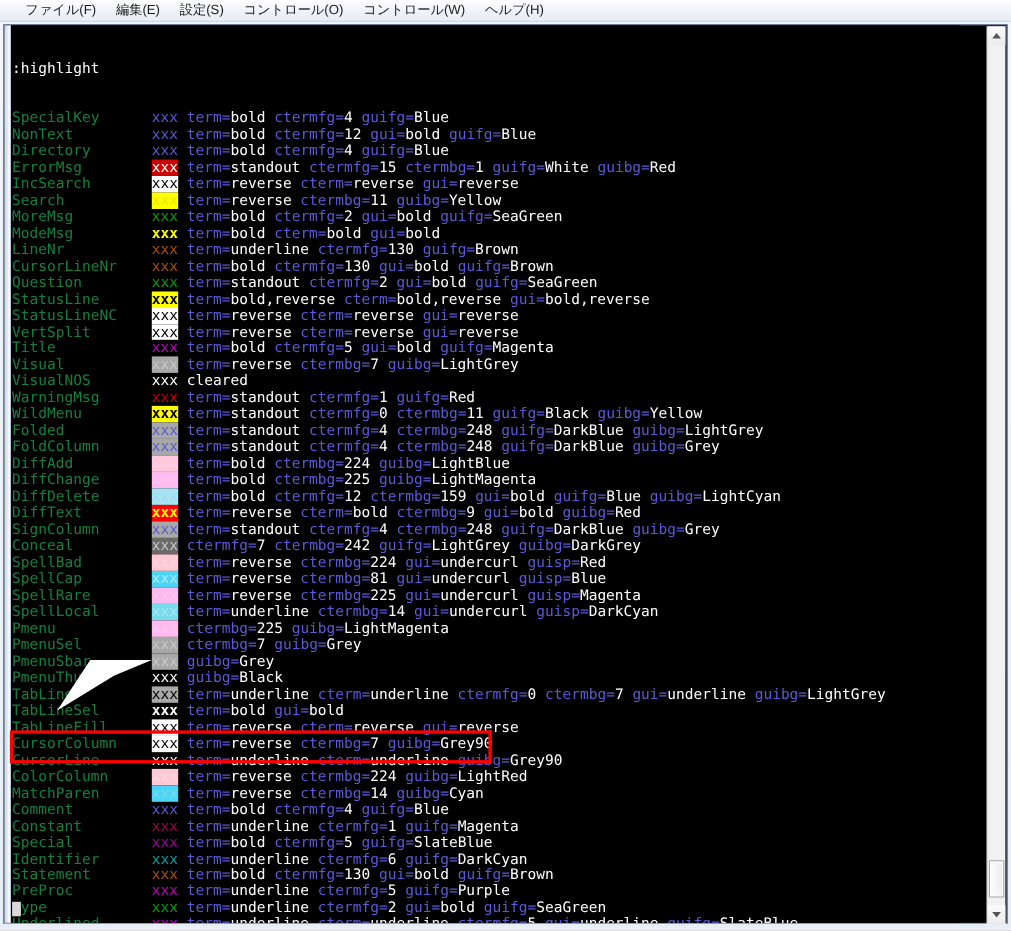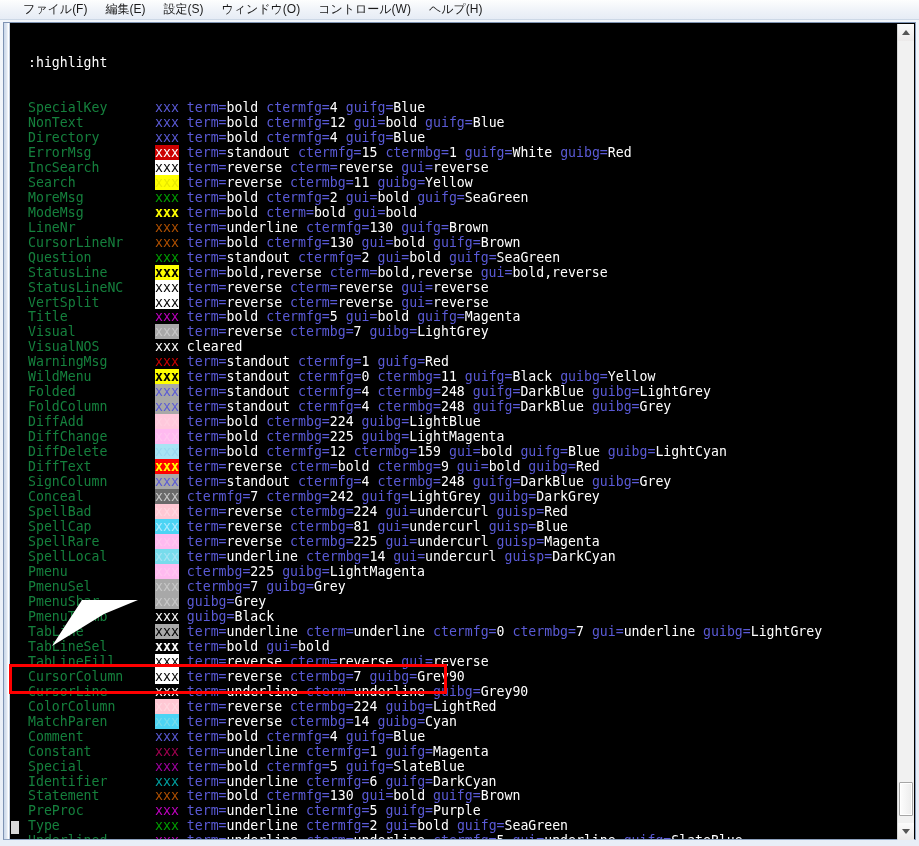--- a/index.html
+++ b/index.html
@@ -171,29 +171,29 @@
 </style>
 </head>
 <body>
 
 <div id="app">
 
   <div id="menubar">
     <div class="menu-item">ファイル(F)</div>
     <div class="menu-item">編集(E)</div>
     <div class="menu-item">設定(S)</div>
-    <div class="menu-item">ウィンドウ(O)</div>
+    <div class="menu-item">コントロール(O)</div>
     <div class="menu-item">コントロール(W)</div>
     <div class="menu-item">ヘルプ(H)</div>
   </div>
 
   <div id="term-frame">
     <div id="term-bevel"></div>
 
-    <div id="screen" style="background: rgb(0, 0, 0); padding-left: 17px;">
+    <div id="screen" style="background: rgb(0, 0, 0);">
       <div class="row"><span class="vl">:highlight</span></div>
       <div id="hl-rows"><div class="row"><span class="nm">SpecialKey    </span><span>  </span><span class="sw" style="color: rgb(90, 90, 214); background: rgb(0, 0, 0);">xxx</span><span> <span class="at">term=</span><span class="vl">bold</span> <span class="at">ctermfg=</span><span class="vl">4</span> <span class="at">guifg=</span><span class="vl">Blue</span></span></div><div class="row"><span class="nm">NonText       </span><span>  </span><span class="sw" style="color: rgb(90, 90, 214); background: rgb(0, 0, 0);">xxx</span><span> <span class="at">term=</span><span class="vl">bold</span> <span class="at">ctermfg=</span><span class="vl">12</span> <span class="at">gui=</span><span class="vl">bold</span> <span class="at">guifg=</span><span class="vl">Blue</span></span></div><div class="row"><span class="nm">Directory     </span><span>  </span><span class="sw" style="color: rgb(90, 90, 214); background: rgb(0, 0, 0);">xxx</span><span> <span class="at">term=</span><span class="vl">bold</span> <span class="at">ctermfg=</span><span class="vl">4</span> <span class="at">guifg=</span><span class="vl">Blue</span></span></div><div class="row"><span class="nm">ErrorMsg      </span><span>  </span><span class="sw" style="color: rgb(255, 255, 255); background: rgb(204, 0, 0);">xxx</span><span> <span class="at">term=</span><span class="vl">standout</span> <span class="at">ctermfg=</span><span class="vl">15</span> <span class="at">ctermbg=</span><span class="vl">1</span> <span class="at">guifg=</span><span class="vl">White</span> <span class="at">guibg=</span><span class="vl">Red</span></span></div><div class="row"><span class="nm">IncSearch     </span><span>  </span><span class="sw" style="color: rgb(0, 0, 0); background: rgb(255, 255, 255);">xxx</span><span> <span class="at">term=</span><span class="vl">reverse</span> <span class="at">cterm=</span><span class="vl">reverse</span> <span class="at">gui=</span><span class="vl">reverse</span></span></div><div class="row"><span class="nm">Search        </span><span>  </span><span class="sw" style="color: rgb(232, 232, 0); background: rgb(255, 255, 0);">xxx</span><span> <span class="at">term=</span><span class="vl">reverse</span> <span class="at">ctermbg=</span><span class="vl">11</span> <span class="at">guibg=</span><span class="vl">Yellow</span></span></div><div class="row"><span class="nm">MoreMsg       </span><span>  </span><span class="sw" style="color: rgb(0, 160, 0); background: rgb(0, 0, 0);">xxx</span><span> <span class="at">term=</span><span class="vl">bold</span> <span class="at">ctermfg=</span><span class="vl">2</span> <span class="at">gui=</span><span class="vl">bold</span> <span class="at">guifg=</span><span class="vl">SeaGreen</span></span></div><div class="row"><span class="nm">ModeMsg       </span><span>  </span><span class="sw" style="color: rgb(255, 255, 0); background: rgb(0, 0, 0); font-weight: bold;">xxx</span><span> <span class="at">term=</span><span class="vl">bold</span> <span class="at">cterm=</span><span class="vl">bold</span> <span class="at">gui=</span><span class="vl">bold</span></span></div><div class="row"><span class="nm">LineNr        </span><span>  </span><span class="sw" style="color: rgb(176, 80, 0); background: rgb(0, 0, 0);">xxx</span><span> <span class="at">term=</span><span class="vl">underline</span> <span class="at">ctermfg=</span><span class="vl">130</span> <span class="at">guifg=</span><span class="vl">Brown</span></span></div><div class="row"><span class="nm">CursorLineNr  </span><span>  </span><span class="sw" style="color: rgb(176, 80, 0); background: rgb(0, 0, 0);">xxx</span><span> <span class="at">term=</span><span class="vl">bold</span> <span class="at">ctermfg=</span><span class="vl">130</span> <span class="at">gui=</span><span class="vl">bold</span> <span class="at">guifg=</span><span class="vl">Brown</span></span></div><div class="row"><span class="nm">Question      </span><span>  </span><span class="sw" style="color: rgb(0, 160, 0); background: rgb(0, 0, 0);">xxx</span><span> <span class="at">term=</span><span class="vl">standout</span> <span class="at">ctermfg=</span><span class="vl">2</span> <span class="at">gui=</span><span class="vl">bold</span> <span class="at">guifg=</span><span class="vl">SeaGreen</span></span></div><div class="row"><span class="nm">StatusLine    </span><span>  </span><span class="sw" style="color: rgb(0, 0, 0); background: rgb(255, 255, 0); font-weight: bold;">xxx</span><span> <span class="at">term=</span><span class="vl">bold,reverse</span> <span class="at">cterm=</span><span class="vl">bold,reverse</span> <span class="at">gui=</span><span class="vl">bold,reverse</span></span></div><div class="row"><span class="nm">StatusLineNC  </span><span>  </span><span class="sw" style="color: rgb(0, 0, 0); background: rgb(255, 255, 255);">xxx</span><span> <span class="at">term=</span><span class="vl">reverse</span> <span class="at">cterm=</span><span class="vl">reverse</span> <span class="at">gui=</span><span class="vl">reverse</span></span></div><div class="row"><span class="nm">VertSplit     </span><span>  </span><span class="sw" style="color: rgb(0, 0, 0); background: rgb(255, 255, 255);">xxx</span><span> <span class="at">term=</span><span class="vl">reverse</span> <span class="at">cterm=</span><span class="vl">reverse</span> <span class="at">gui=</span><span class="vl">reverse</span></span></div><div class="row"><span class="nm">Title         </span><span>  </span><span class="sw" style="color: rgb(192, 0, 192); background: rgb(0, 0, 0);">xxx</span><span> <span class="at">term=</span><span class="vl">bold</span> <span class="at">ctermfg=</span><span class="vl">5</span> <span class="at">gui=</span><span class="vl">bold</span> <span class="at">guifg=</span><span class="vl">Magenta</span></span></div><div class="row"><span class="nm">Visual        </span><span>  </span><span class="sw" style="color: rgb(200, 200, 200); background: rgb(168, 168, 168);">xxx</span><span> <span class="at">term=</span><span class="vl">reverse</span> <span class="at">ctermbg=</span><span class="vl">7</span> <span class="at">guibg=</span><span class="vl">LightGrey</span></span></div><div class="row"><span class="nm">VisualNOS     </span><span class="vl">  </span><span class="sw" style="color: rgb(255, 255, 255);">xxx</span><span class="cleared"> cleared</span></div><div class="row"><span class="nm">WarningMsg    </span><span>  </span><span class="sw" style="color: rgb(204, 0, 0); background: rgb(0, 0, 0);">xxx</span><span> <span class="at">term=</span><span class="vl">standout</span> <span class="at">ctermfg=</span><span class="vl">1</span> <span class="at">guifg=</span><span class="vl">Red</span></span></div><div class="row"><span class="nm">WildMenu      </span><span>  </span><span class="sw" style="color: rgb(0, 0, 0); background: rgb(255, 255, 0); font-weight: bold;">xxx</span><span> <span class="at">term=</span><span class="vl">standout</span> <span class="at">ctermfg=</span><span class="vl">0</span> <span class="at">ctermbg=</span><span class="vl">11</span> <span class="at">guifg=</span><span class="vl">Black</span> <span class="at">guibg=</span><span class="vl">Yellow</span></span></div><div class="row"><span class="nm">Folded        </span><span>  </span><span class="sw" style="color: rgb(90, 90, 214); background: rgb(168, 168, 168);">xxx</span><span> <span class="at">term=</span><span class="vl">standout</span> <span class="at">ctermfg=</span><span class="vl">4</span> <span class="at">ctermbg=</span><span class="vl">248</span> <span class="at">guifg=</span><span class="vl">DarkBlue</span> <span class="at">guibg=</span><span class="vl">LightGrey</span></span></div><div class="row"><span class="nm">FoldColumn    </span><span>  </span><span class="sw" style="color: rgb(90, 90, 214); background: rgb(168, 168, 168);">xxx</span><span> <span class="at">term=</span><span class="vl">standout</span> <span class="at">ctermfg=</span><span class="vl">4</span> <span class="at">ctermbg=</span><span class="vl">248</span> <span class="at">guifg=</span><span class="vl">DarkBlue</span> <span class="at">guibg=</span><span class="vl">Grey</span></span></div><div class="row"><span class="nm">DiffAdd       </span><span>  </span><span class="sw" style="color: rgb(255, 208, 224); background: rgb(255, 200, 220);">xxx</span><span> <span class="at">term=</span><span class="vl">bold</span> <span class="at">ctermbg=</span><span class="vl">224</span> <span class="at">guibg=</span><span class="vl">LightBlue</span></span></div><div class="row"><span class="nm">DiffChange    </span><span>  </span><span class="sw" style="color: rgb(255, 200, 240); background: rgb(255, 186, 240);">xxx</span><span> <span class="at">term=</span><span class="vl">bold</span> <span class="at">ctermbg=</span><span class="vl">225</span> <span class="at">guibg=</span><span class="vl">LightMagenta</span></span></div><div class="row"><span class="nm">DiffDelete    </span><span>  </span><span class="sw" style="color: rgb(154, 216, 240); background: rgb(168, 228, 244);">xxx</span><span> <span class="at">term=</span><span class="vl">bold</span> <span class="at">ctermfg=</span><span class="vl">12</span> <span class="at">ctermbg=</span><span class="vl">159</span> <span class="at">gui=</span><span class="vl">bold</span> <span class="at">guifg=</span><span class="vl">Blue</span> <span class="at">guibg=</span><span class="vl">LightCyan</span></span></div><div class="row"><span class="nm">DiffText      </span><span>  </span><span class="sw" style="color: rgb(255, 255, 0); background: rgb(255, 0, 0); font-weight: bold;">xxx</span><span> <span class="at">term=</span><span class="vl">reverse</span> <span class="at">cterm=</span><span class="vl">bold</span> <span class="at">ctermbg=</span><span class="vl">9</span> <span class="at">gui=</span><span class="vl">bold</span> <span class="at">guibg=</span><span class="vl">Red</span></span></div><div class="row"><span class="nm">SignColumn    </span><span>  </span><span class="sw" style="color: rgb(90, 90, 214); background: rgb(168, 168, 168);">xxx</span><span> <span class="at">term=</span><span class="vl">standout</span> <span class="at">ctermfg=</span><span class="vl">4</span> <span class="at">ctermbg=</span><span class="vl">248</span> <span class="at">guifg=</span><span class="vl">DarkBlue</span> <span class="at">guibg=</span><span class="vl">Grey</span></span></div><div class="row"><span class="nm">Conceal       </span><span>  </span><span class="sw" style="color: rgb(200, 200, 200); background: rgb(106, 106, 106);">xxx</span><span> <span class="at">ctermfg=</span><span class="vl">7</span> <span class="at">ctermbg=</span><span class="vl">242</span> <span class="at">guifg=</span><span class="vl">LightGrey</span> <span class="at">guibg=</span><span class="vl">DarkGrey</span></span></div><div class="row"><span class="nm">SpellBad      </span><span>  </span><span class="sw" style="color: rgb(255, 216, 224); background: rgb(255, 200, 212);">xxx</span><span> <span class="at">term=</span><span class="vl">reverse</span> <span class="at">ctermbg=</span><span class="vl">224</span> <span class="at">gui=</span><span class="vl">undercurl</span> <span class="at">guisp=</span><span class="vl">Red</span></span></div><div class="row"><span class="nm">SpellCap      </span><span>  </span><span class="sw" style="color: rgb(176, 234, 255); background: rgb(76, 212, 244);">xxx</span><span> <span class="at">term=</span><span class="vl">reverse</span> <span class="at">ctermbg=</span><span class="vl">81</span> <span class="at">gui=</span><span class="vl">undercurl</span> <span class="at">guisp=</span><span class="vl">Blue</span></span></div><div class="row"><span class="nm">SpellRare     </span><span>  </span><span class="sw" style="color: rgb(255, 200, 240); background: rgb(255, 186, 240);">xxx</span><span> <span class="at">term=</span><span class="vl">reverse</span> <span class="at">ctermbg=</span><span class="vl">225</span> <span class="at">gui=</span><span class="vl">undercurl</span> <span class="at">guisp=</span><span class="vl">Magenta</span></span></div><div class="row"><span class="nm">SpellLocal    </span><span>  </span><span class="sw" style="color: rgb(168, 228, 244); background: rgb(120, 220, 236);">xxx</span><span> <span class="at">term=</span><span class="vl">underline</span> <span class="at">ctermbg=</span><span class="vl">14</span> <span class="at">gui=</span><span class="vl">undercurl</span> <span class="at">guisp=</span><span class="vl">DarkCyan</span></span></div><div class="row"><span class="nm">Pmenu         </span><span>  </span><span class="sw" style="color: rgb(255, 200, 240); background: rgb(255, 186, 240);">xxx</span><span> <span class="at">ctermbg=</span><span class="vl">225</span> <span class="at">guibg=</span><span class="vl">LightMagenta</span></span></div><div class="row"><span class="nm">PmenuSel      </span><span>  </span><span class="sw" style="color: rgb(200, 200, 200); background: rgb(168, 168, 168);">xxx</span><span> <span class="at">ctermbg=</span><span class="vl">7</span> <span class="at">guibg=</span><span class="vl">Grey</span></span></div><div class="row"><span class="nm">PmenuSbar     </span><span>  </span><span class="sw" style="color: rgb(200, 200, 200); background: rgb(168, 168, 168);">xxx</span><span> <span class="at">guibg=</span><span class="vl">Grey</span></span></div><div class="row"><span class="nm">PmenuThumb    </span><span>  </span><span class="sw" style="color: rgb(255, 255, 255); background: rgb(0, 0, 0);">xxx</span><span> <span class="at">guibg=</span><span class="vl">Black</span></span></div><div class="row"><span class="nm">TabLine       </span><span>  </span><span class="sw" style="color: rgb(0, 0, 0); background: rgb(168, 168, 168);">xxx</span><span> <span class="at">term=</span><span class="vl">underline</span> <span class="at">cterm=</span><span class="vl">underline</span> <span class="at">ctermfg=</span><span class="vl">0</span> <span class="at">ctermbg=</span><span class="vl">7</span> <span class="at">gui=</span><span class="vl">underline</span> <span class="at">guibg=</span><span class="vl">LightGrey</span></span></div><div class="row"><span class="nm">TabLineSel    </span><span>  </span><span class="sw" style="color: rgb(255, 255, 255); background: rgb(0, 0, 0); font-weight: bold;">xxx</span><span> <span class="at">term=</span><span class="vl">bold</span> <span class="at">gui=</span><span class="vl">bold</span></span></div><div class="row"><span class="nm">TabLineFill   </span><span>  </span><span class="sw" style="color: rgb(0, 0, 0); background: rgb(255, 255, 255);">xxx</span><span> <span class="at">term=</span><span class="vl">reverse</span> <span class="at">cterm=</span><span class="vl">reverse</span> <span class="at">gui=</span><span class="vl">reverse</span></span></div><div class="row"><span class="nm">CursorColumn  </span><span>  </span><span class="sw" style="color: rgb(0, 0, 0); background: rgb(255, 255, 255);">xxx</span><span> <span class="at">term=</span><span class="vl">reverse</span> <span class="at">ctermbg=</span><span class="vl">7</span> <span class="at">guibg=</span><span class="vl">Grey90</span></span></div><div class="row"><span class="nm">CursorLine    </span><span>  </span><span class="sw" style="color: rgb(255, 255, 255); background: rgb(0, 0, 0);">xxx</span><span> <span class="at">term=</span><span class="vl">underline</span> <span class="at">cterm=</span><span class="vl">underline</span> <span class="at">guibg=</span><span class="vl">Grey90</span></span></div><div class="row"><span class="nm">ColorColumn   </span><span>  </span><span class="sw" style="color: rgb(255, 216, 224); background: rgb(255, 200, 212);">xxx</span><span> <span class="at">term=</span><span class="vl">reverse</span> <span class="at">ctermbg=</span><span class="vl">224</span> <span class="at">guibg=</span><span class="vl">LightRed</span></span></div><div class="row"><span class="nm">MatchParen    </span><span>  </span><span class="sw" style="color: rgb(120, 220, 236); background: rgb(76, 212, 244);">xxx</span><span> <span class="at">term=</span><span class="vl">reverse</span> <span class="at">ctermbg=</span><span class="vl">14</span> <span class="at">guibg=</span><span class="vl">Cyan</span></span></div><div class="row"><span class="nm">Comment       </span><span>  </span><span class="sw" style="color: rgb(90, 90, 214); background: rgb(0, 0, 0);">xxx</span><span> <span class="at">term=</span><span class="vl">bold</span> <span class="at">ctermfg=</span><span class="vl">4</span> <span class="at">guifg=</span><span class="vl">Blue</span></span></div><div class="row"><span class="nm">Constant      </span><span>  </span><span class="sw" style="color: rgb(160, 0, 80); background: rgb(0, 0, 0);">xxx</span><span> <span class="at">term=</span><span class="vl">underline</span> <span class="at">ctermfg=</span><span class="vl">1</span> <span class="at">guifg=</span><span class="vl">Magenta</span></span></div><div class="row"><span class="nm">Special       </span><span>  </span><span class="sw" style="color: rgb(160, 0, 160); background: rgb(0, 0, 0);">xxx</span><span> <span class="at">term=</span><span class="vl">bold</span> <span class="at">ctermfg=</span><span class="vl">5</span> <span class="at">guifg=</span><span class="vl">SlateBlue</span></span></div><div class="row"><span class="nm">Identifier    </span><span>  </span><span class="sw" style="color: rgb(0, 160, 160); background: rgb(0, 0, 0);">xxx</span><span> <span class="at">term=</span><span class="vl">underline</span> <span class="at">ctermfg=</span><span class="vl">6</span> <span class="at">guifg=</span><span class="vl">DarkCyan</span></span></div><div class="row"><span class="nm">Statement     </span><span>  </span><span class="sw" style="color: rgb(176, 80, 0); background: rgb(0, 0, 0);">xxx</span><span> <span class="at">term=</span><span class="vl">bold</span> <span class="at">ctermfg=</span><span class="vl">130</span> <span class="at">gui=</span><span class="vl">bold</span> <span class="at">guifg=</span><span class="vl">Brown</span></span></div><div class="row"><span class="nm">PreProc       </span><span>  </span><span class="sw" style="color: rgb(192, 0, 192); background: rgb(0, 0, 0);">xxx</span><span> <span class="at">term=</span><span class="vl">underline</span> <span class="at">ctermfg=</span><span class="vl">5</span> <span class="at">guifg=</span><span class="vl">Purple</span></span></div><div class="row"><span class="nm">Type          </span><span>  </span><span class="sw" style="color: rgb(0, 160, 0); background: rgb(0, 0, 0);">xxx</span><span> <span class="at">term=</span><span class="vl">underline</span> <span class="at">ctermfg=</span><span class="vl">2</span> <span class="at">gui=</span><span class="vl">bold</span> <span class="at">guifg=</span><span class="vl">SeaGreen</span></span></div><div class="row"><span class="nm">Underlined    </span><span>  </span><span class="sw" style="color: rgb(192, 0, 192); background: rgb(0, 0, 0);">xxx</span><span> <span class="at" style="text-decoration: underline;">term=</span><span class="vl">underline</span> <span class="at" style="text-decoration: underline;">cterm=</span><span class="vl">underline</span> <span class="at" style="text-decoration: underline;">ctermfg=</span><span class="vl">5</span> <span class="at" style="text-decoration: underline;">gui=</span><span class="vl">underline</span> <span class="at" style="text-decoration: underline;">guifg=</span><span class="vl">SlateBlue</span></span></div></div>
     </div>
 
     <div id="statusline" style="color: rgb(0, 192, 0);"><span id="cursor-block"></span></div>
 
     <div id="scrollbar">
       <div class="sb-btn" id="sb-up">
           <div class="arrow-up"></div>
         </div>

